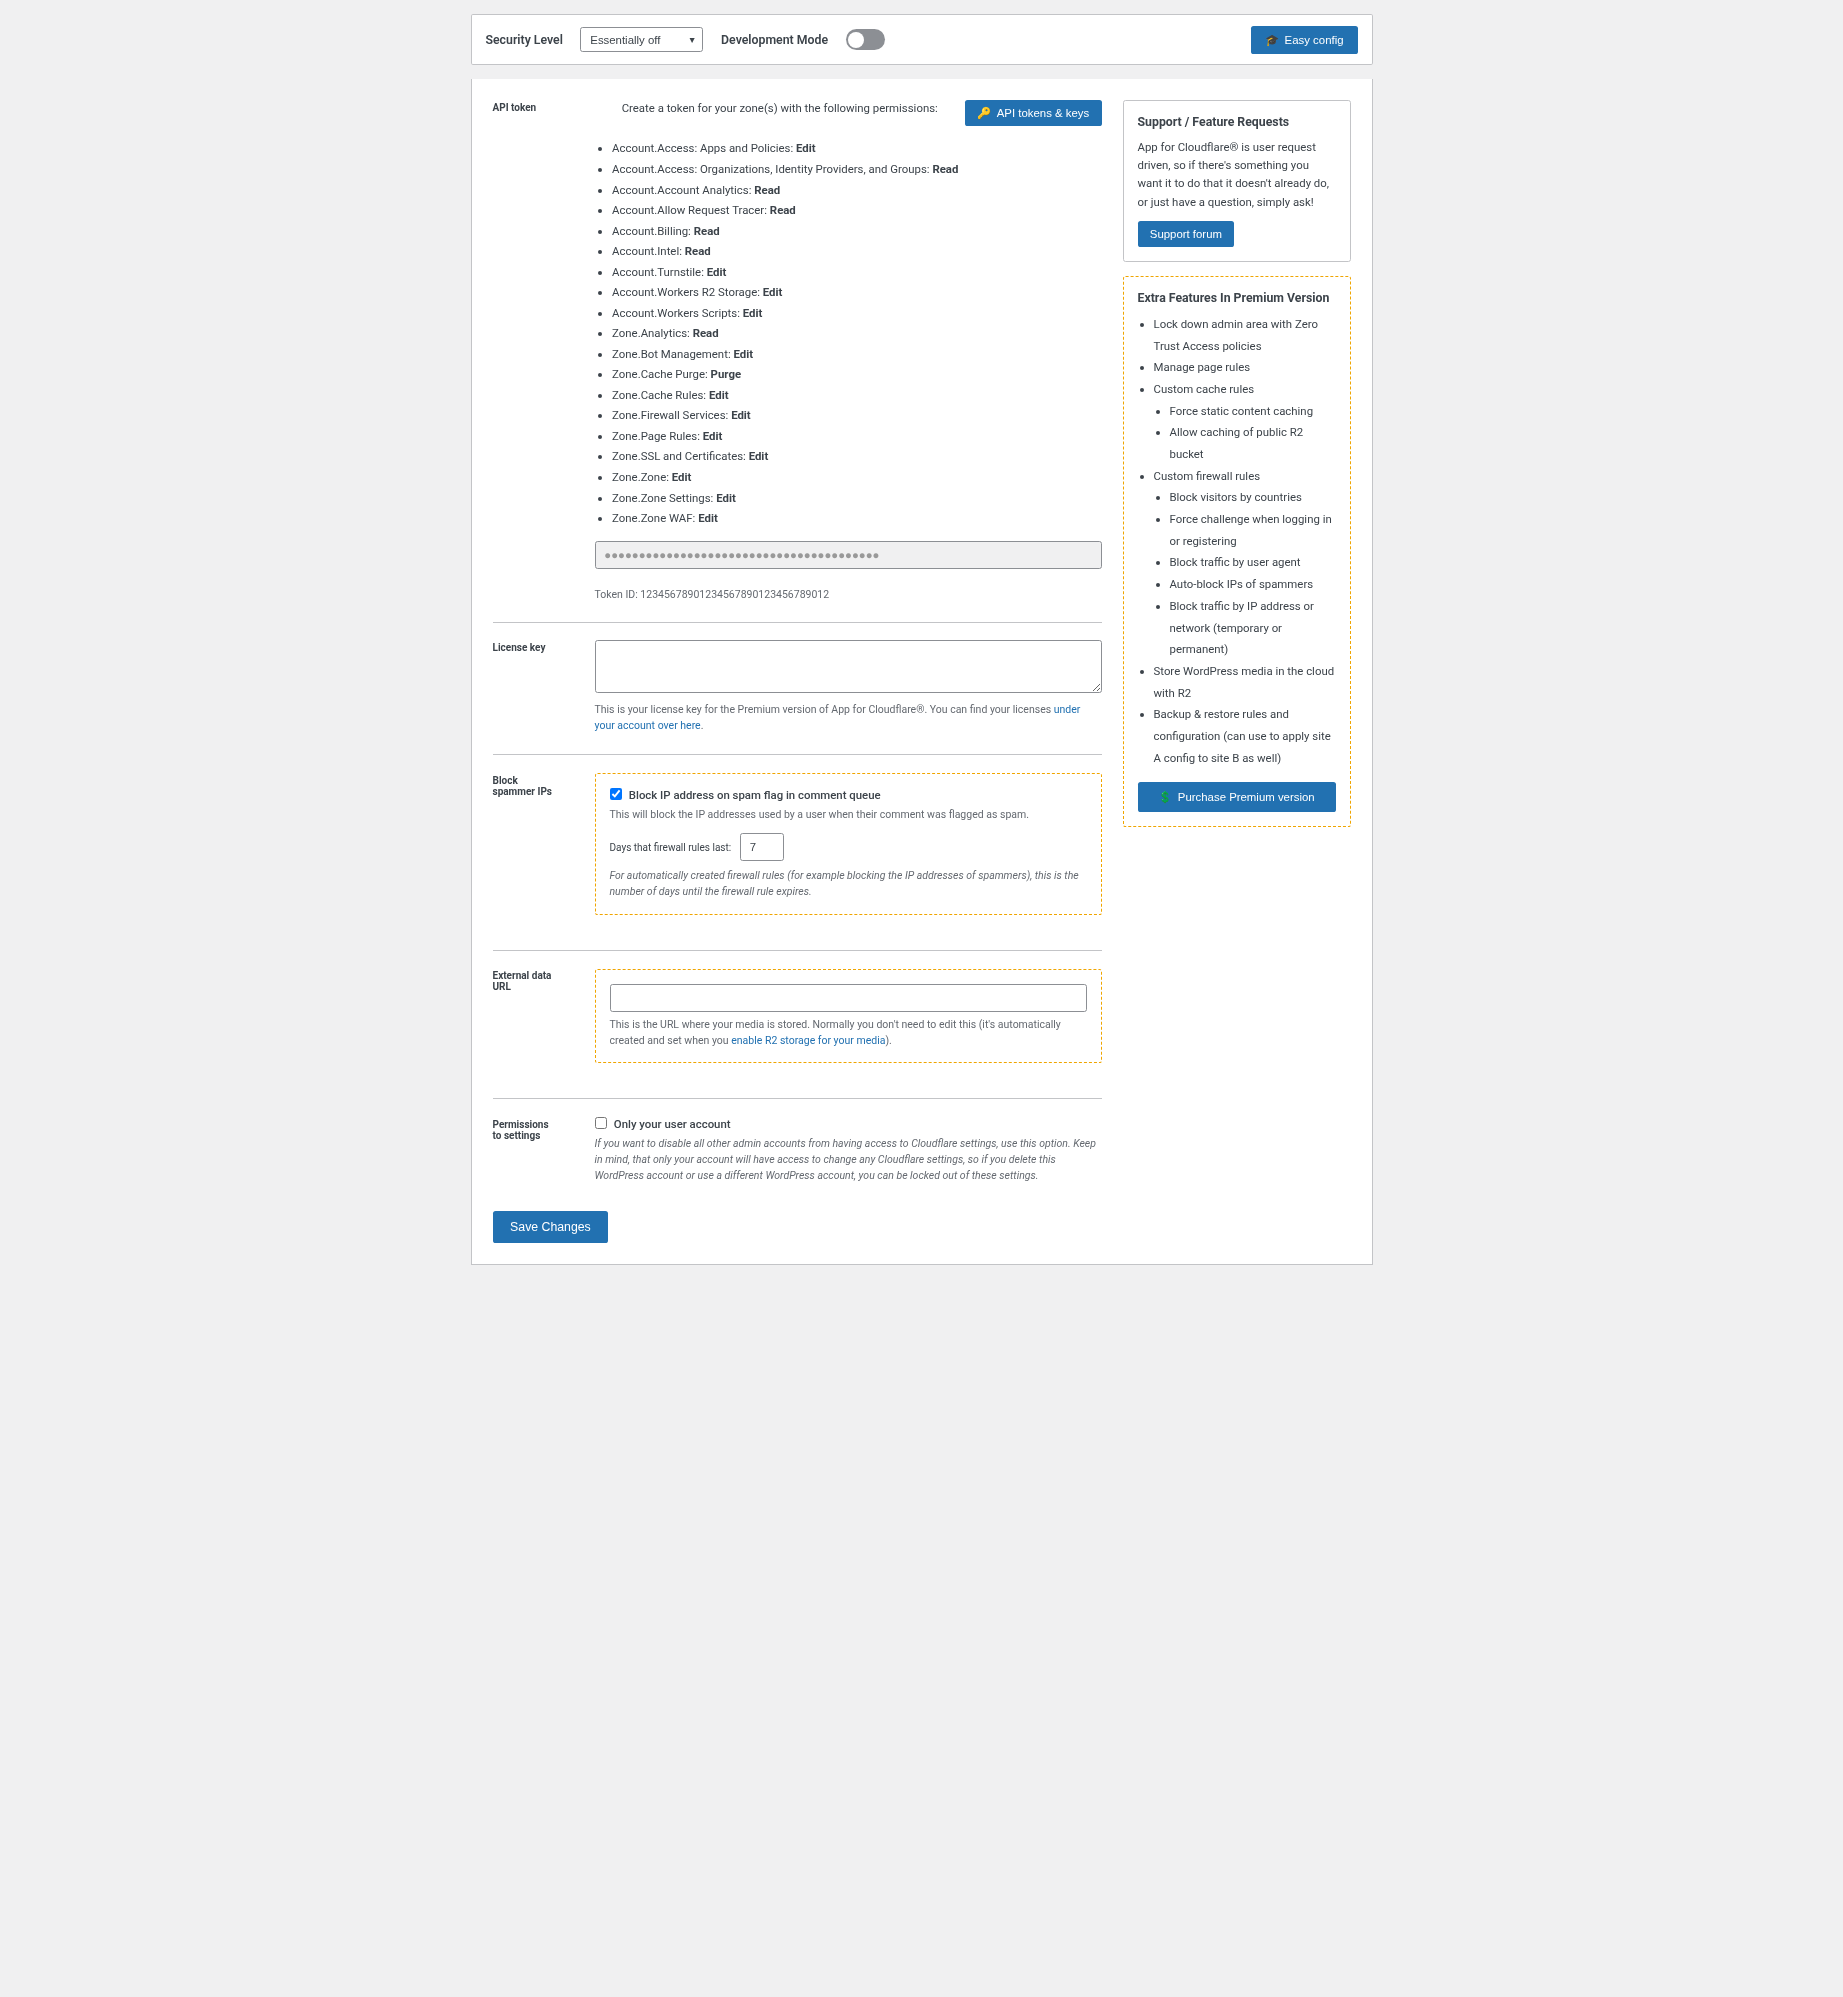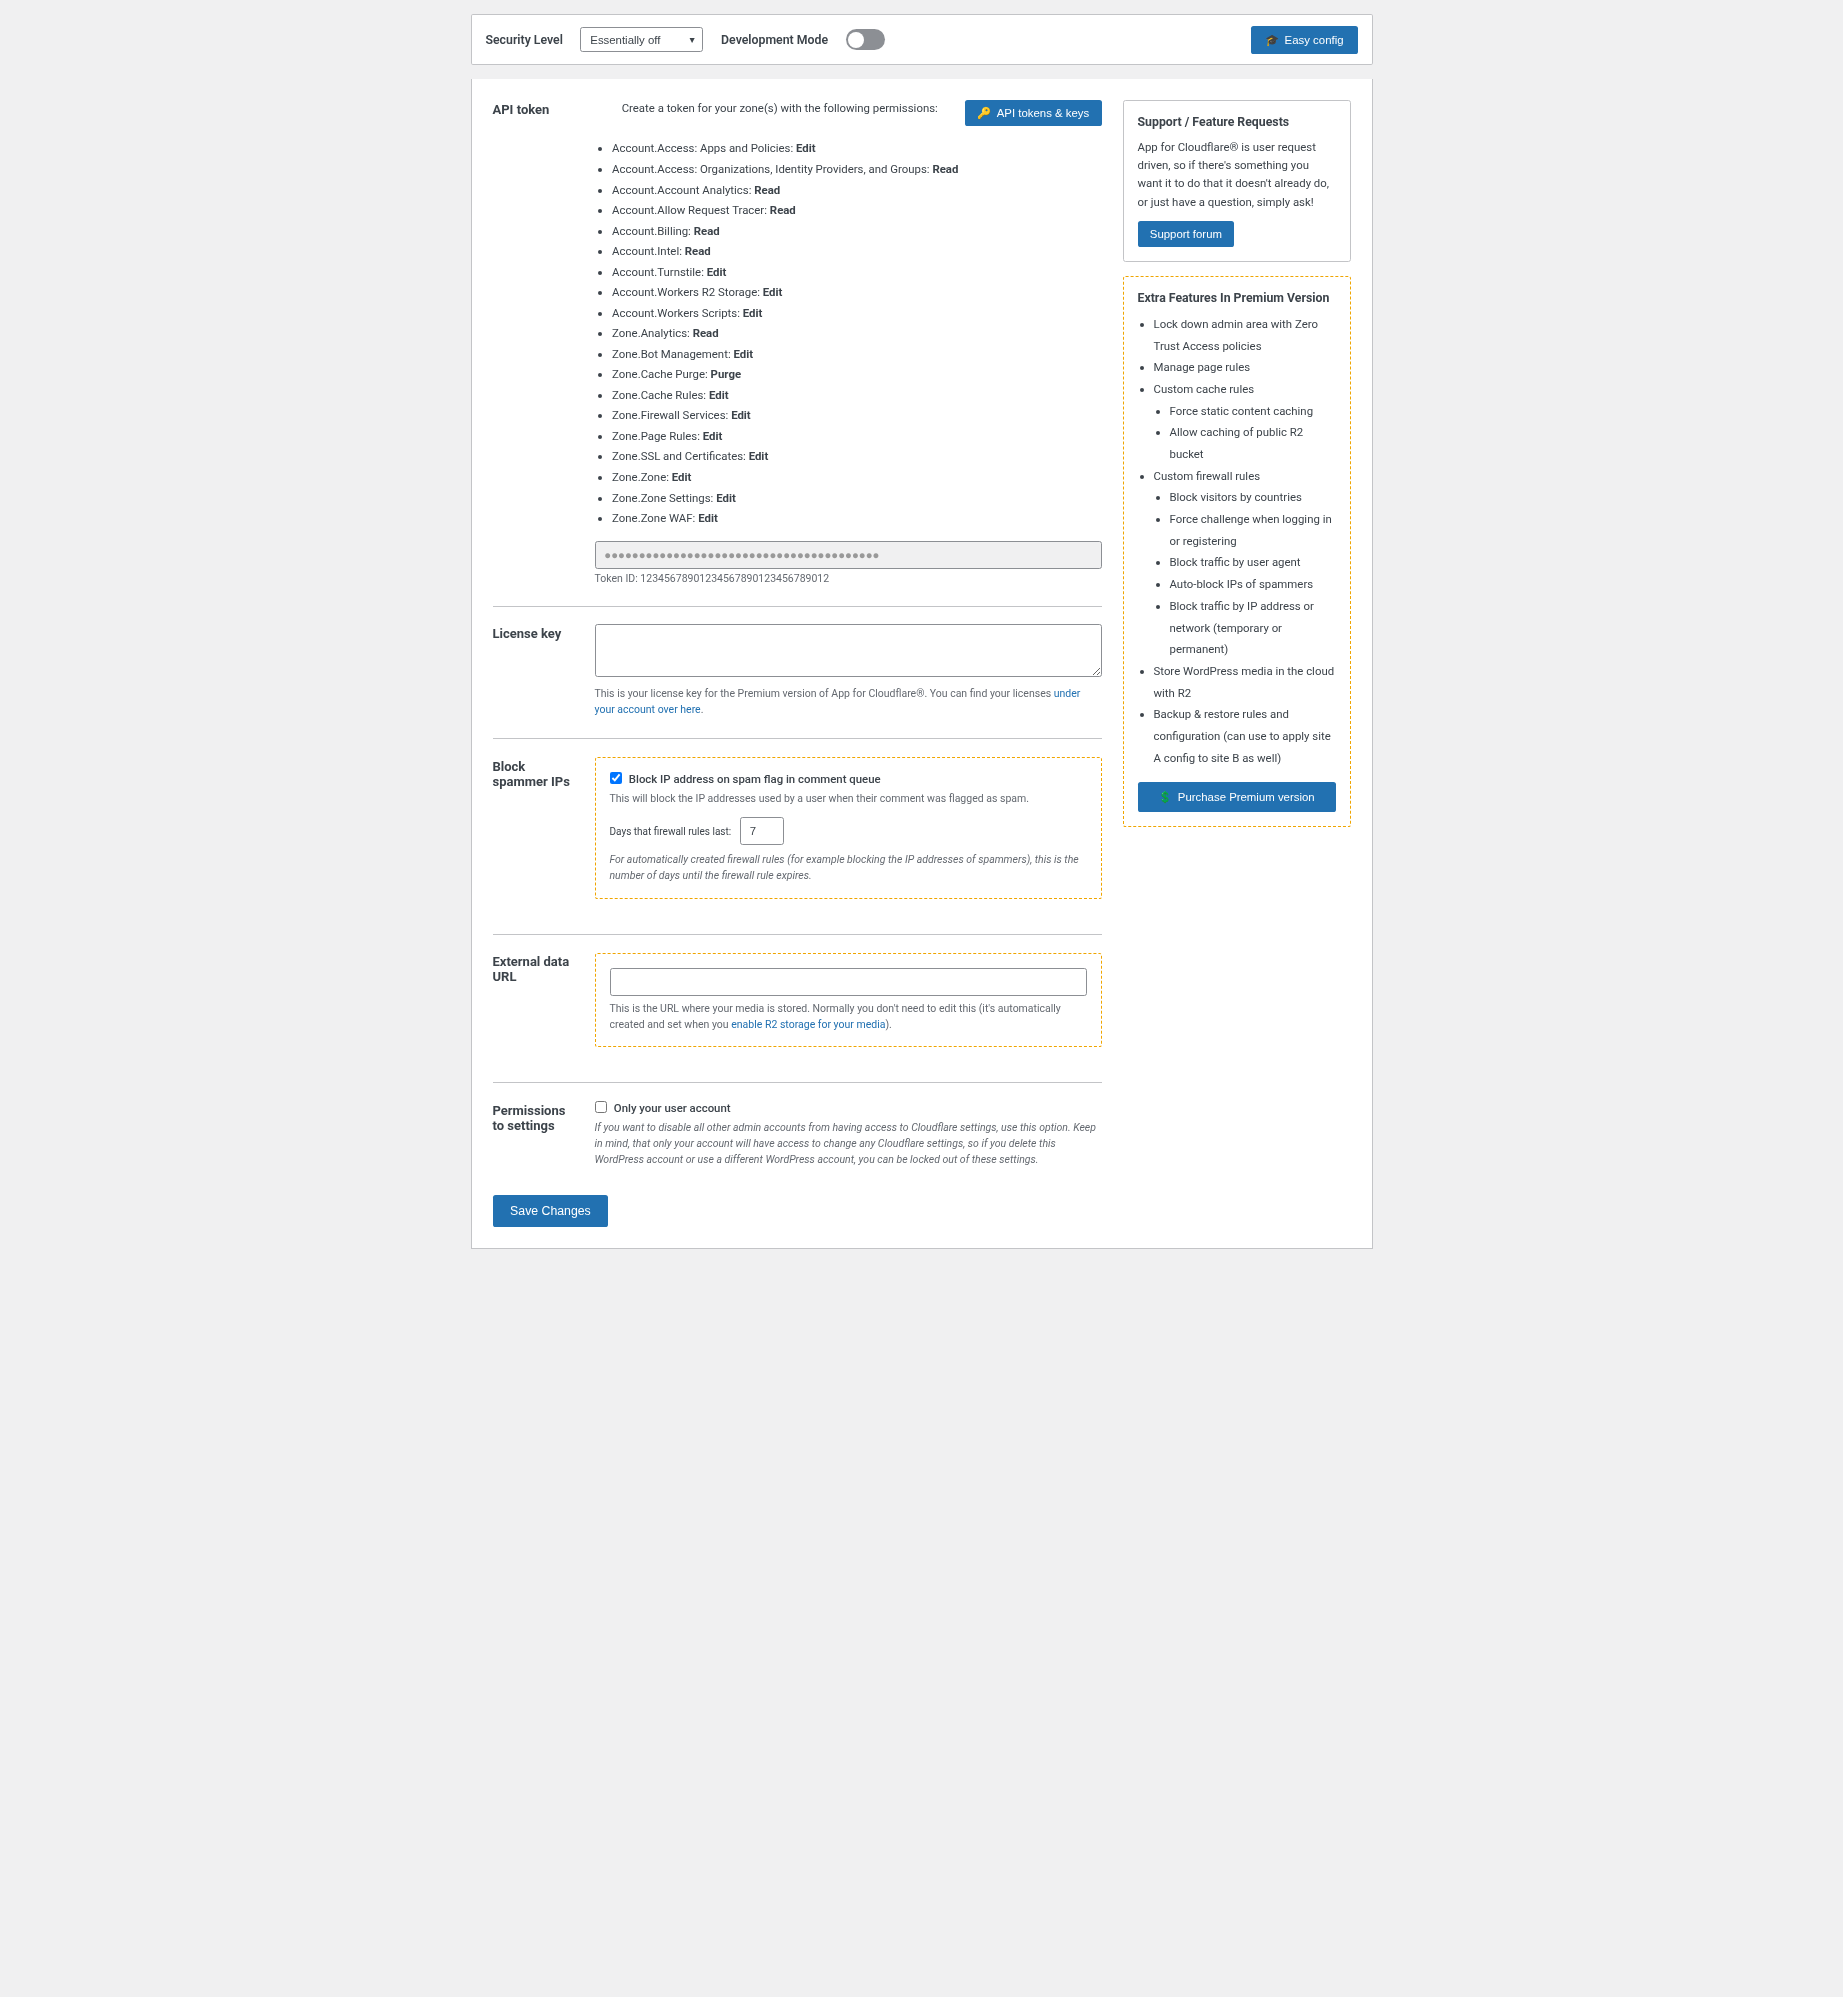--- a/index.html
+++ b/index.html
@@ -144,21 +144,21 @@
     
     .section {
       display: flex;
       gap: 14px;
       margin-bottom: 21px;
     }
     .section-label {
       width: 88px;
       flex-shrink: 0;
       font-weight: 700;
-      font-size: 13px;
+      font-size: 10px;
       padding-top: 1.8px;
     }
     .section-body {
       flex: 1;
     }
     .section-desc {
       font-size: 11.4px;
       margin-bottom: 8.8px;
       line-height: 1.5;
       text-align: center;
@@ -196,21 +196,21 @@
       font-size: 11.4px;
       color: #3c434a;
     }
     textarea {
       height: 53px;
       resize: vertical;
     }
     .token-id-text {
       font-size: 10.5px;
       color: #646970;
-      margin-top: 3px;
+      margin-top: 19px;
     }
     .license-desc {
       font-size: 10.5px;
       color: #646970;
       margin-top: 5.3px;
       line-height: 1.5;
     }
     .license-desc a {
       color: #2271b1;
       text-decoration: none;

